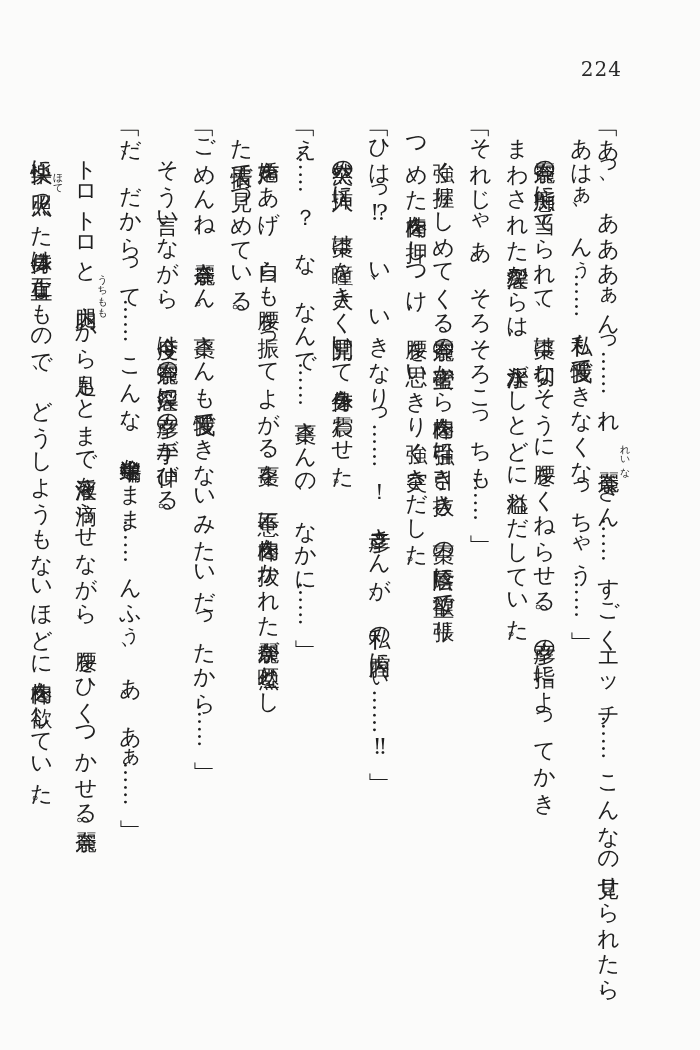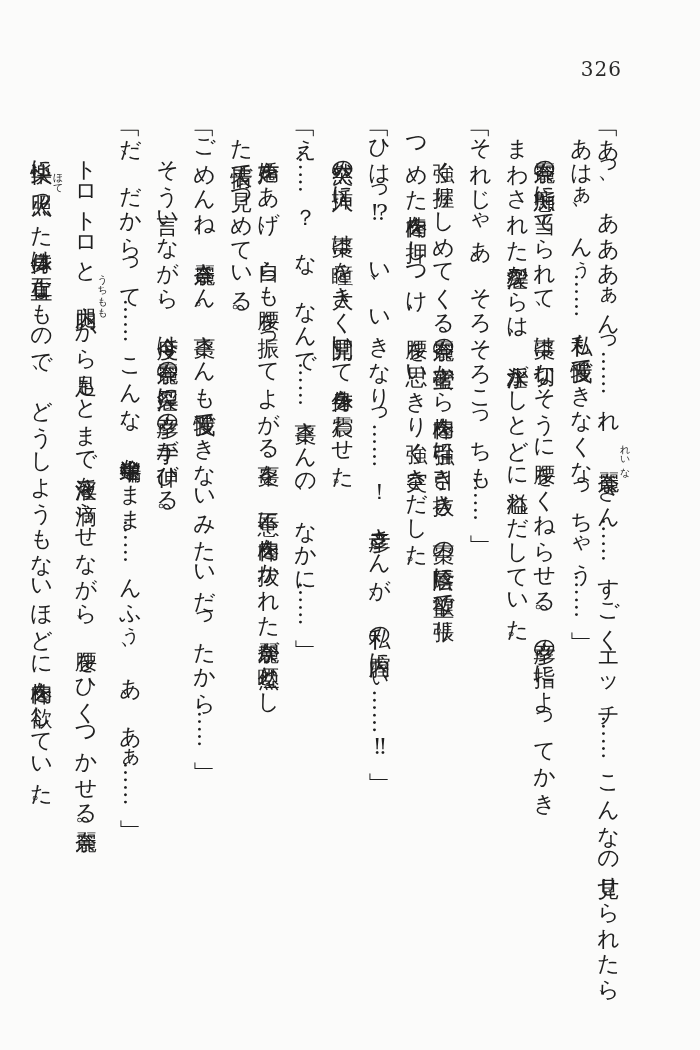--- a/index.html
+++ b/index.html
@@ -59,21 +59,21 @@
   rt {
     font-size: 10px;
     letter-spacing: 0;
     color: #2a2a2a;
   }
 </style>
 </head>
 <body>
 
 <div class="page">
-  <div class="page-number">326</div>
+  <div class="page-number">224</div>
   <section class="text-block" id="text-block">
       <div class="para dialogue">
         <p class="line">「あっ、あああぁんっ……れ、<ruby>麗奈<rt>れいな</rt></ruby>さん……すごくエッチ……こんなの見せられたら、</p>
         <p class="line">あはぁ、んぅ……私も我慢できなくなっちゃう……」</p>
       </div>
       <div class="para narration">
         <p class="line">麗奈の痴態に当てられて、棗は切なそうに腰をくねらせる。幸彦の指によってかき</p>
         <p class="line">まわされた淫裂からは、淫水がしとどに溢れだしていた。</p>
       </div>
       <div class="para dialogue">

